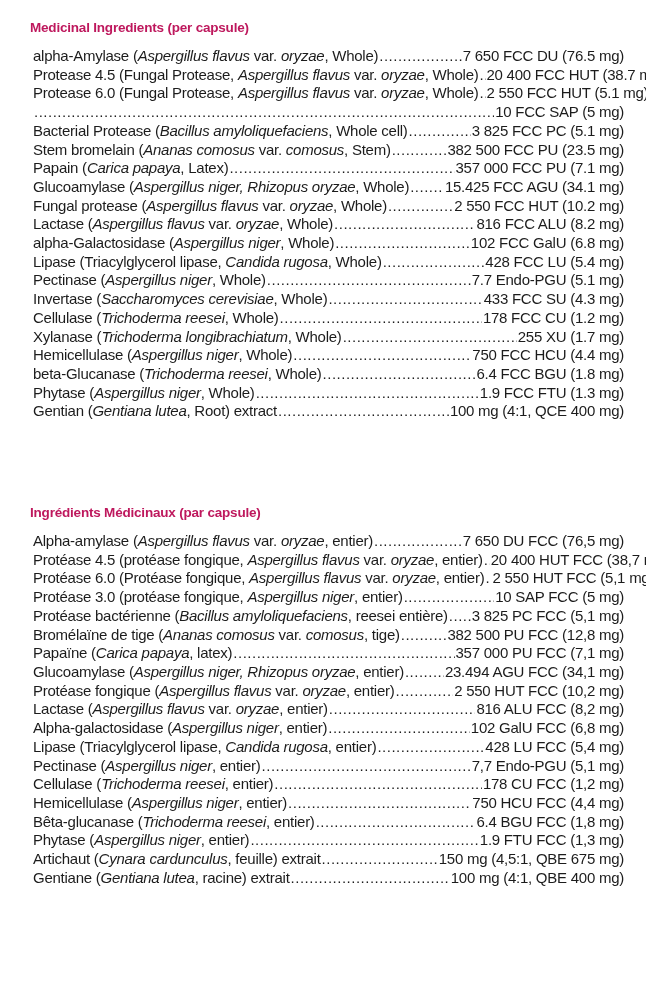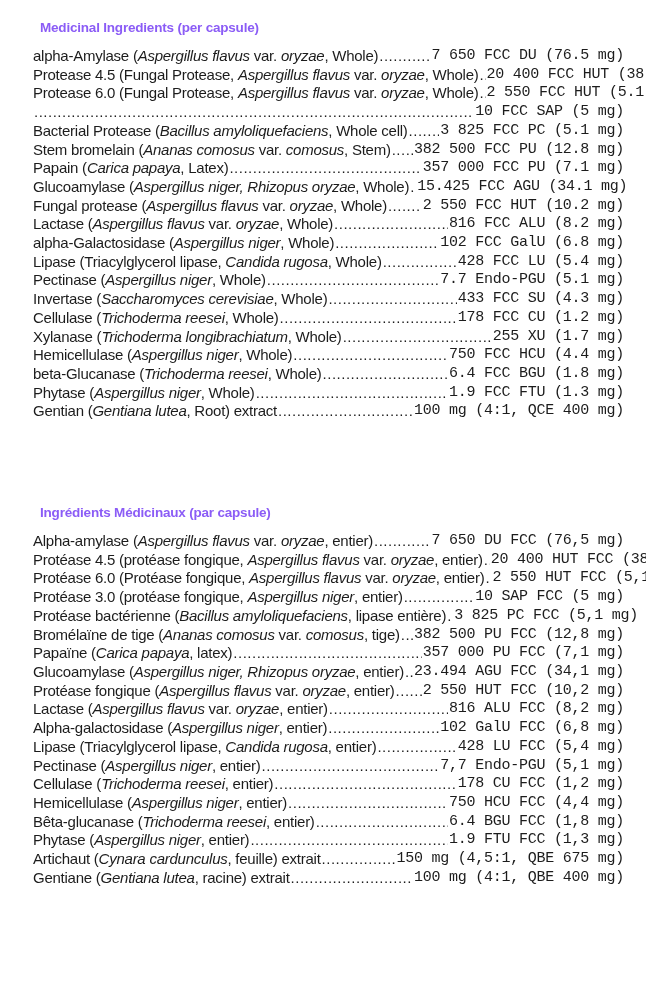--- a/index.html
+++ b/index.html
@@ -10,23 +10,23 @@
     overflow: hidden;
   }
   .page {
     box-sizing: border-box;
     width: 646px; height: 985px;
     padding: 20px 22px 0 30px;
   }
   .section-heading {
     font-size: 13.5px;
     font-weight: bold;
-    color: #8b5cf6;
+    color: #be185d;
     letter-spacing: -0.2px;
-    margin: 0 0 12px 10px;
+    margin: 0 0 12px 0;
     white-space: nowrap;
   }
   .ingredient-list { margin: 0 0 0 3px; }
   .row {
     display: flex;
     align-items: flex-start;
     line-height: 18.7px;
     font-size: 15px;
     letter-spacing: -0.25px;
     white-space: nowrap;
@@ -37,21 +37,21 @@
     flex: 1 1 auto;
     min-width: 6px;
     overflow: hidden;
     white-space: nowrap;
     margin: 0 1px;
   }
   .dots::before {
     content: "........................................................................................................................................................................";
     letter-spacing: 0.5px;
   }
-  .value { flex: 0 0 auto; text-align: right; font-family: Liberation Mono, monospace; }
+  .value { flex: 0 0 auto; text-align: right; }
   .section-fr { margin-top: 84px; }
 </style>
 </head>
 <body>
 
 <div class="page">
 
   <div class="section section-en">
     <h2 class="section-heading">Medicinal Ingredients (per capsule)</h2>
     <div class="ingredient-list">
@@ -75,21 +75,21 @@
           <span class="value">10 FCC SAP (5 mg)</span>
         </div>
         <div class="row">
           <span class="name"><span>Bacterial Protease (</span><span class="it">Bacillus amyloliquefaciens</span><span>, Whole cell)</span></span>
           <span class="dots"></span>
           <span class="value">3 825 FCC PC (5.1 mg)</span>
         </div>
         <div class="row">
           <span class="name"><span>Stem bromelain (</span><span class="it">Ananas comosus</span><span> var. </span><span class="it">comosus</span><span>, Stem)</span></span>
           <span class="dots"></span>
-          <span class="value">382 500 FCC PU (12.8 mg)</span>
+          <span class="value">382 500 FCC PU (23.5 mg)</span>
         </div>
         <div class="row">
           <span class="name"><span>Papain (</span><span class="it">Carica papaya</span><span>, Latex)</span></span>
           <span class="dots"></span>
           <span class="value">357 000 FCC PU (7.1 mg)</span>
         </div>
         <div class="row">
           <span class="name"><span>Glucoamylase (</span><span class="it">Aspergillus niger, Rhizopus oryzae</span><span>, Whole)</span></span>
           <span class="dots"></span>
           <span class="value">15.425 FCC AGU (34.1 mg)</span>
@@ -174,21 +174,21 @@
           <span class="name"><span>Protéase 6.0 (Protéase fongique, </span><span class="it">Aspergillus flavus</span><span> var. </span><span class="it">oryzae</span><span>, entier)</span></span>
           <span class="dots"></span>
           <span class="value">2 550 HUT FCC (5,1 mg)</span>
         </div>
         <div class="row">
           <span class="name"><span>Protéase 3.0 (protéase fongique, </span><span class="it">Aspergillus niger</span><span>, entier)</span></span>
           <span class="dots"></span>
           <span class="value">10 SAP FCC (5 mg)</span>
         </div>
         <div class="row">
-          <span class="name"><span>Protéase bactérienne (</span><span class="it">Bacillus amyloliquefaciens</span><span>, lipase entière)</span></span>
+          <span class="name"><span>Protéase bactérienne (</span><span class="it">Bacillus amyloliquefaciens</span><span>, reesei entière)</span></span>
           <span class="dots"></span>
           <span class="value">3 825 PC FCC (5,1 mg)</span>
         </div>
         <div class="row">
           <span class="name"><span>Bromélaïne de tige (</span><span class="it">Ananas comosus</span><span> var. </span><span class="it">comosus</span><span>, tige)</span></span>
           <span class="dots"></span>
           <span class="value">382 500 PU FCC (12,8 mg)</span>
         </div>
         <div class="row">
           <span class="name"><span>Papaïne (</span><span class="it">Carica papaya</span><span>, latex)</span></span>

